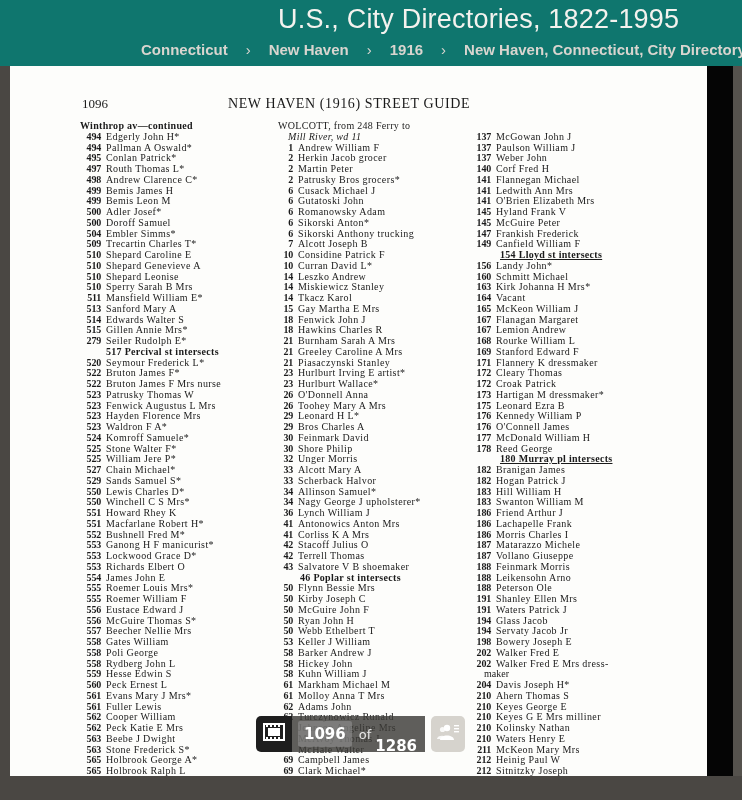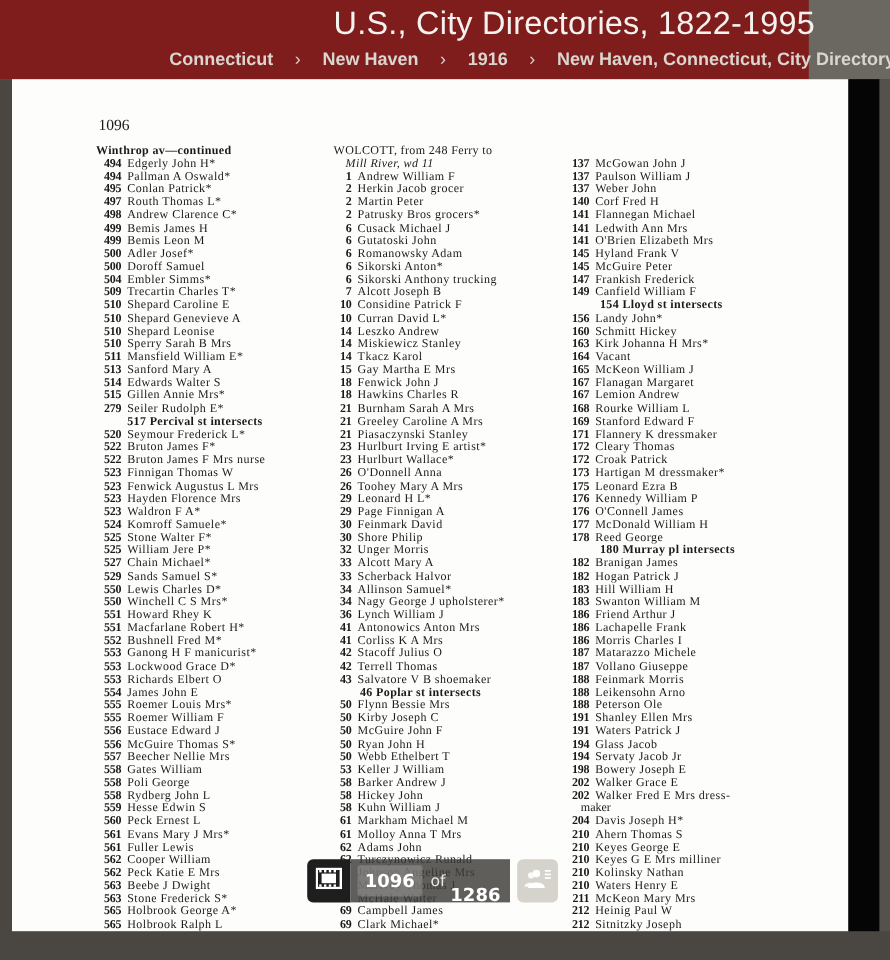--- a/index.html
+++ b/index.html
@@ -1,19 +1,19 @@
 <!DOCTYPE html>
 <html><head>
 <meta charset="utf-8">
 <style>
   * { box-sizing: border-box; margin: 0; padding: 0; }
   html, body { width: 742px; height: 800px; overflow: hidden; background: #6b6761; }
   body { position: relative; font-family: "Liberation Sans", sans-serif; }
 
-  .header { position: absolute; left: 0; top: 0; width: 674px; height: 66px; background: #7f1d1d; }
+  .header { position: absolute; left: 0; top: 0; width: 742px; height: 66px; background: #0f766e; }
   .title { position: absolute; left: 278px; top: 4px; font-size: 27px; color: #f4f2ee; white-space: nowrap; letter-spacing: 0.2px; }
   .breadcrumb { position: absolute; left: 141px; top: 41px; font-size: 15px; font-weight: bold; color: #d9d5cf; white-space: nowrap; display: flex; align-items: center; }
   .breadcrumb .crumb { cursor: pointer; }
   .breadcrumb .sep { margin: 0 18px; font-weight: normal; color: #d9d5cf; }
 
   .viewer { position: absolute; left: 0; top: 66px; width: 742px; height: 734px; background: #4a4743; }
   .page-wrap { position: absolute; left: 10px; top: 0; width: 697px; height: 734px; background: #fdfdfb; overflow: hidden; }
   .right-bar { position: absolute; left: 707px; top: 0; width: 26px; height: 734px; background: #050505; }
   .right-edge { position: absolute; left: 733px; top: 0; width: 9px; height: 734px; background: #55524d; }
   .bottom-strip { position: absolute; left: 0; top: 776px; width: 742px; height: 24px; background: #4a4743; }
@@ -26,21 +26,21 @@
   .col1 { left: 70px; }
   .col2 { left: 268px; }
   .col3 { left: 460px; }
   .row { display: flex; height: 10.75px; }
   .row .num { display: inline-block; width: 26px; text-align: right; padding-right: 5px; font-weight: bold; letter-spacing: -0.2px; }
   .row .name { letter-spacing: 0.4px; }
   .col2 .row .num { width: 20px; }
   .heading-row { height: 10.75px; font-weight: bold; letter-spacing: 0.3px; }
   .heading-row.sub { padding-left: 26px; }
   .col2 .heading-row.sub { padding-left: 22px; }
-  .col3 .heading-row.sub { padding-left: 30px; }
+  .col3 .heading-row.sub { padding-left: 30px; text-decoration: underline; }
   .street-head { height: 10.75px; letter-spacing: 0.3px; }
   .street-head.indent { padding-left: 10px; font-style: italic; }
   .cont { padding-left: 14px; height: 10.75px; }
 
   .pager { position: absolute; left: 256px; top: 716px; height: 36px; display: flex; align-items: stretch; }
   .pager .film-btn { width: 36px; height: 36px; background: #1e1e1e; border-radius: 5px 0 0 5px; display: flex; align-items: center; justify-content: center; cursor: pointer; }
   .pager .counter { height: 36px; background: rgba(60,58,55,0.82); display: flex; align-items: center; padding: 0 8px 0 6px; color: #fff; font-family: "DejaVu Sans", sans-serif; }
   .pager .cur { background: rgba(150,150,150,0.55); font-weight: bold; font-size: 15px; padding: 4px 6px; border-radius: 2px; }
   .pager .of { font-size: 13px; margin: 0 4px 0 7px; color: #e8e8e8; }
   .pager .total { font-size: 15px; font-weight: bold; margin-top: 24px; }
@@ -59,20 +59,21 @@
     <span class="crumb">1916</span>
     <span class="sep">›</span>
     <span class="crumb">New Haven, Connecticut, City Directory</span>
   </div>
 </div>
 
 <div class="viewer">
   <div class="page-wrap">
     <div class="page">
       <div class="page-num">1096</div>
+      <div class="running-head">NEW HAVEN  (1916)  STREET GUIDE</div>
       <div class="col col1">
           <div class="heading-row">Winthrop av—continued</div>
           <div class="row">
             <span class="num">494</span>
             <span class="name">Edgerly John H*</span>
           </div>
           <div class="row">
             <span class="num">494</span>
             <span class="name">Pallman A Oswald*</span>
           </div>
@@ -156,21 +157,21 @@
           <div class="row">
             <span class="num">522</span>
             <span class="name">Bruton James F*</span>
           </div>
           <div class="row">
             <span class="num">522</span>
             <span class="name">Bruton James F Mrs nurse</span>
           </div>
           <div class="row">
             <span class="num">523</span>
-            <span class="name">Finnigan Thomas W</span>
+            <span class="name">Patrusky Thomas W</span>
           </div>
           <div class="row">
             <span class="num">523</span>
             <span class="name">Fenwick Augustus L Mrs</span>
           </div>
           <div class="row">
             <span class="num">523</span>
             <span class="name">Hayden Florence Mrs</span>
           </div>
           <div class="row">
@@ -412,21 +413,21 @@
           <div class="row">
             <span class="num">26</span>
             <span class="name">Toohey Mary A Mrs</span>
           </div>
           <div class="row">
             <span class="num">29</span>
             <span class="name">Leonard H L*</span>
           </div>
           <div class="row">
             <span class="num">29</span>
-            <span class="name">Page Finnigan A</span>
+            <span class="name">Bros Charles A</span>
           </div>
           <div class="row">
             <span class="num">30</span>
             <span class="name">Feinmark David</span>
           </div>
           <div class="row">
             <span class="num">30</span>
             <span class="name">Shore Philip</span>
           </div>
           <div class="row">
@@ -601,21 +602,21 @@
             <span class="num">149</span>
             <span class="name">Canfield William F</span>
           </div>
           <div class="heading-row sub">154 Lloyd st intersects</div>
           <div class="row">
             <span class="num">156</span>
             <span class="name">Landy John*</span>
           </div>
           <div class="row">
             <span class="num">160</span>
-            <span class="name">Schmitt Hickey</span>
+            <span class="name">Schmitt Michael</span>
           </div>
           <div class="row">
             <span class="num">163</span>
             <span class="name">Kirk Johanna H Mrs*</span>
           </div>
           <div class="row">
             <span class="num">164</span>
             <span class="name">Vacant</span>
           </div>
           <div class="row">
@@ -738,21 +739,21 @@
           <div class="row">
             <span class="num">194</span>
             <span class="name">Servaty Jacob Jr</span>
           </div>
           <div class="row">
             <span class="num">198</span>
             <span class="name">Bowery Joseph E</span>
           </div>
           <div class="row">
             <span class="num">202</span>
-            <span class="name">Walker Grace E</span>
+            <span class="name">Walker Fred E</span>
           </div>
           <div class="row">
             <span class="num">202</span>
             <span class="name">Walker Fred E Mrs dress-</span>
           </div>
           <div class="cont">maker</div>
           <div class="row">
             <span class="num">204</span>
             <span class="name">Davis Joseph H*</span>
           </div>

